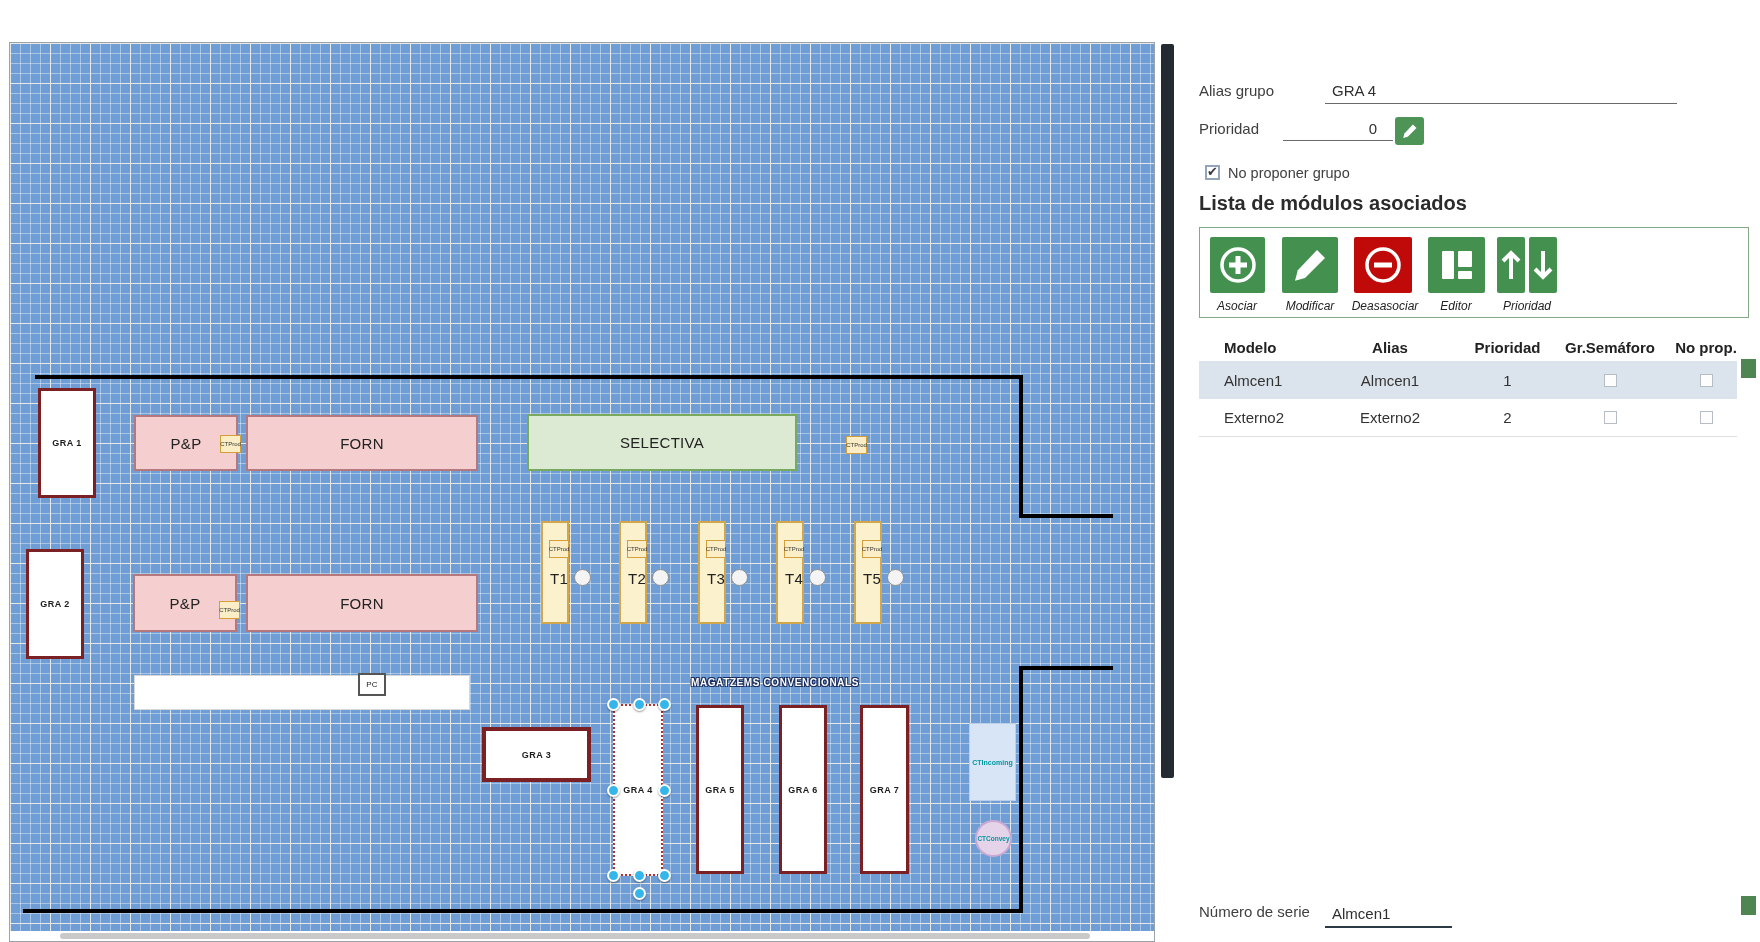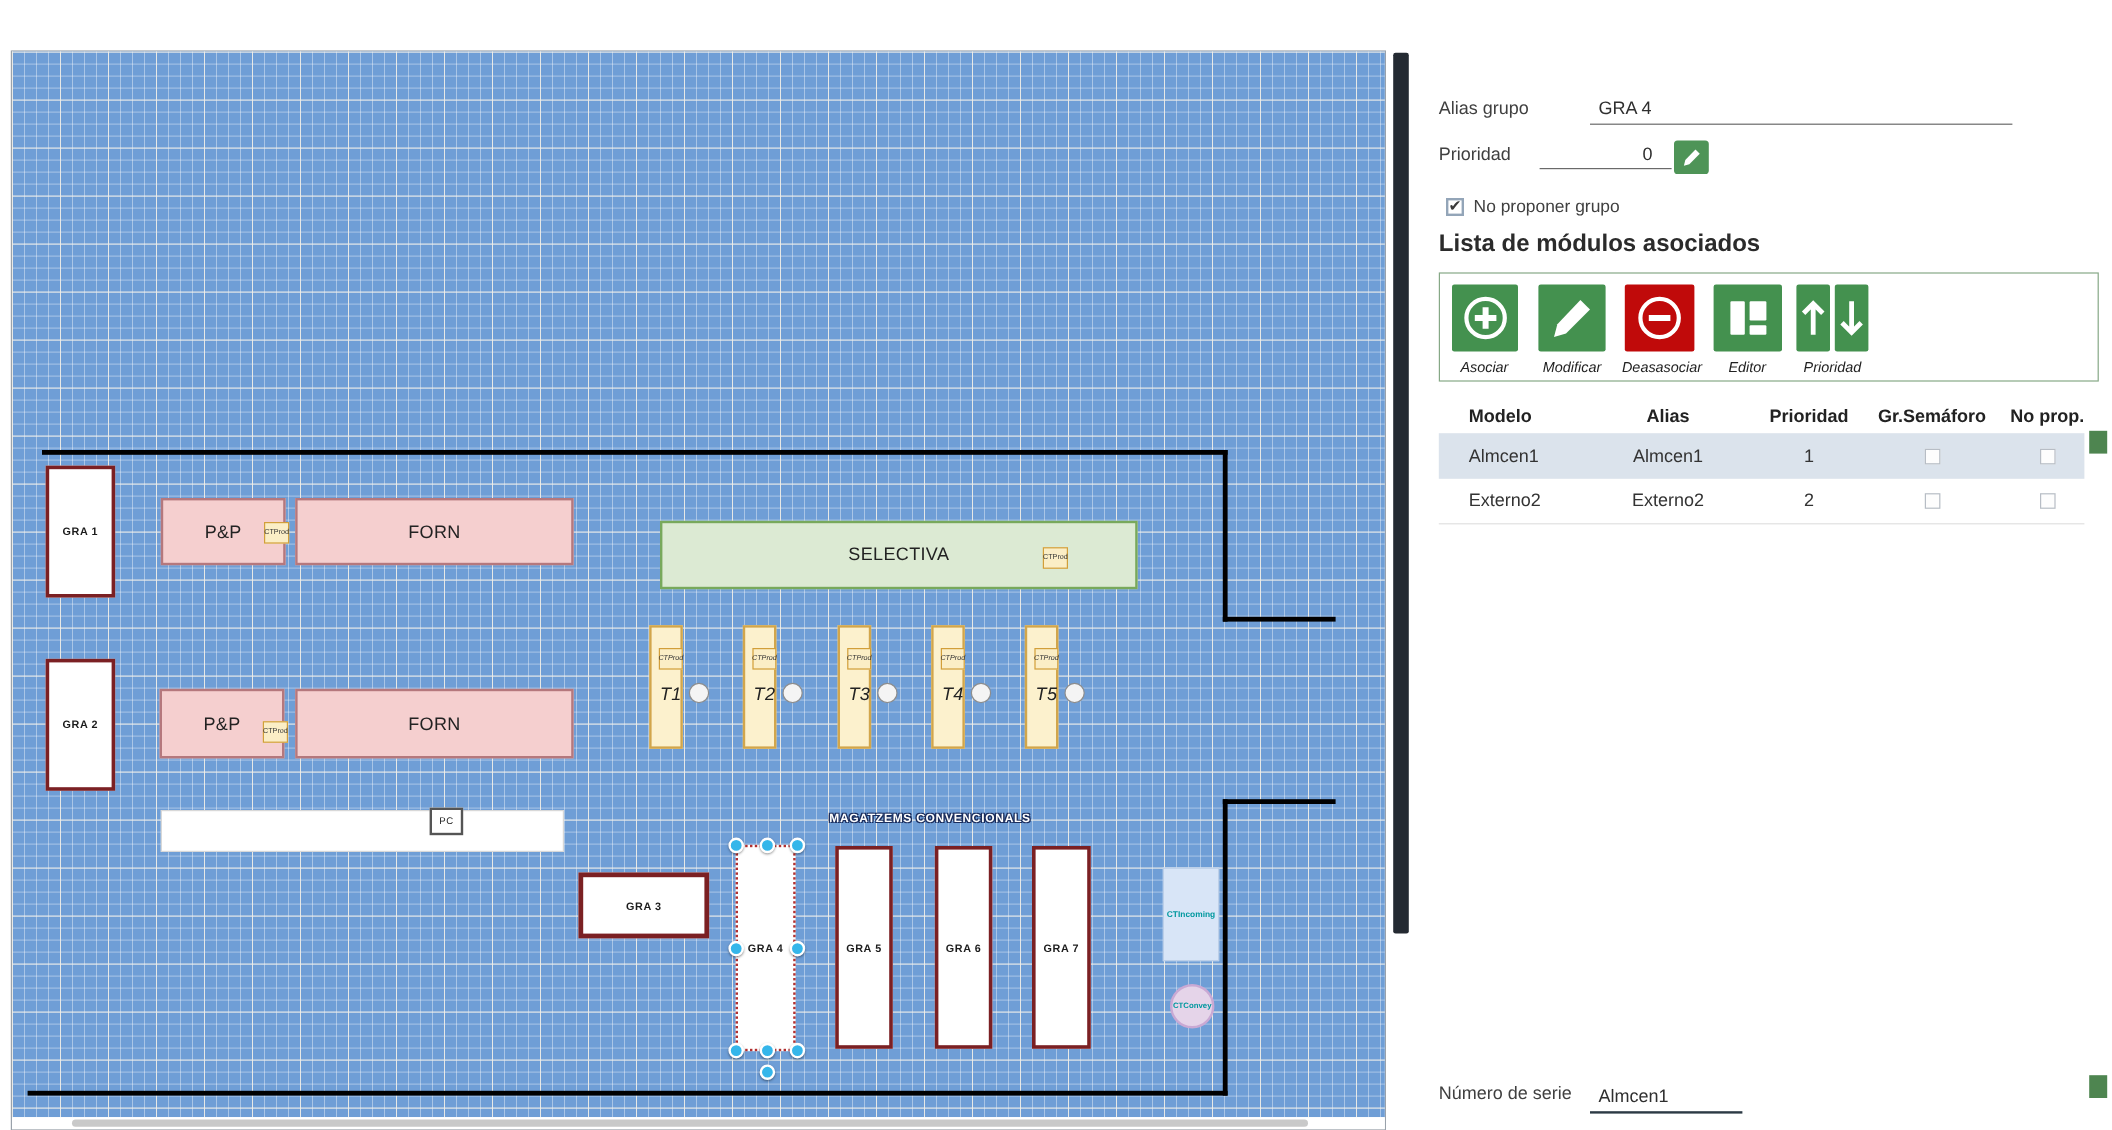--- a/index.html
+++ b/index.html
@@ -28,21 +28,21 @@
   .vscroll-thumb { position:absolute; left:1161px; top:44px; width:13px; height:734px; background:#242a32; border-radius:2px; }
 
   .shape { position:absolute; display:flex; align-items:center; justify-content:center; }
   .lbl { font-size:9px; font-weight:bold; color:#1c1c1c; letter-spacing:.5px; white-space:nowrap; }
   .lbl-n { font-size:15px; color:#222; letter-spacing:.3px; white-space:nowrap; }
   .blackline { position:absolute; background:#000; }
   .gra { background:#fff; border:3px solid #7b2023; }
   .gra-thick { background:#fff; border:4px solid #7b2023; }
   .pinkbox { background:#f5cfcf; border:2px solid #b5787d; }
   .greenbox { background:#dcead3; border:2px solid #78a95c; }
-  .tanbox { background:#fcf1cd; border:2px solid #d2a64b;font-style:italic; }
+  .tanbox { background:#fcf1cd; border:2px solid #d2a64b; }
   .ctprod { position:absolute; width:21px; height:18px; background:#fbeec6; border:1.5px solid #d29f3a; display:flex; align-items:center; justify-content:center; }
   .ctprod span { font-size:6px; color:#333; white-space:nowrap; }
   .tcircle { position:absolute; width:17px; height:17px; border-radius:50%; background:#f4f4f4; border:1px solid #8d8d8d; }
   .whitebar { background:#fff; border:1px solid #d8d8d8; }
   .pcbox { background:#fff; border:2px solid #555; }
   .magatzems { position:absolute; left:600px; top:634px; width:330px; text-align:center; font-size:10px; font-weight:bold; color:#fff;
     text-shadow:-1px -1px 0 #1b2d5c, 1px -1px 0 #1b2d5c, -1px 1px 0 #1b2d5c, 1px 1px 0 #1b2d5c; letter-spacing:.6px; }
   .ctincoming { background:#d8e5f7; border:1px solid #bccfe8; }
   .ctincoming span { font-size:7px; font-weight:bold; color:#00989f; }
   .ctconvey { border-radius:50%; background:#e5d4e9; border:2px solid #c9a9d4; }
@@ -85,34 +85,34 @@
       <div class="blackline" style="left:25px; top:332px; width:988px; height:4px;"></div>
       <div class="blackline" style="left:1009px; top:332px; width:4px; height:143px;"></div>
       <div class="blackline" style="left:1009px; top:471px; width:94px; height:4px;"></div>
       <div class="blackline" style="left:1009px; top:623px; width:94px; height:4px;"></div>
       <div class="blackline" style="left:1009px; top:623px; width:4px; height:247px;"></div>
       <div class="blackline" style="left:13px; top:866px; width:1000px; height:4px;"></div>
 
       <div class="shape gra" style="left:28px; top:345px; width:58px; height:110px;">
         <span class="lbl">GRA 1</span>
       </div>
-      <div class="shape gra" style="left:28px; top:506px; width:58px; height:110px;">
+      <div class="shape gra" style="left:16px; top:506px; width:58px; height:110px;">
         <span class="lbl">GRA 2</span>
       </div>
 
       <div class="shape pinkbox" style="left:124px; top:372px; width:104px; height:56px;">
         <span class="lbl-n">P&amp;P</span>
         <div class="ctprod" style="left:84px; top:18px;">
             <span>CTProd</span>
           </div>
       </div>
       <div class="shape pinkbox" style="left:236px; top:372px; width:232px; height:56px;">
         <span class="lbl-n">FORN</span>
       </div>
-      <div class="shape greenbox" style="left:540px; top:371px; width:398px; height:57px;margin-top:20px;">
+      <div class="shape greenbox" style="left:517px; top:371px; width:270px; height:57px;">
         <span class="lbl-n">SELECTIVA</span>
         <div class="ctprod" style="left:317px; top:20px;">
             <span>CTProd</span>
           </div>
       </div>
 
       <div class="shape pinkbox" style="left:123px; top:531px; width:104px; height:58px;">
         <span class="lbl-n">P&amp;P</span>
         <div class="ctprod" style="left:84px; top:25px;">
             <span>CTProd</span>

